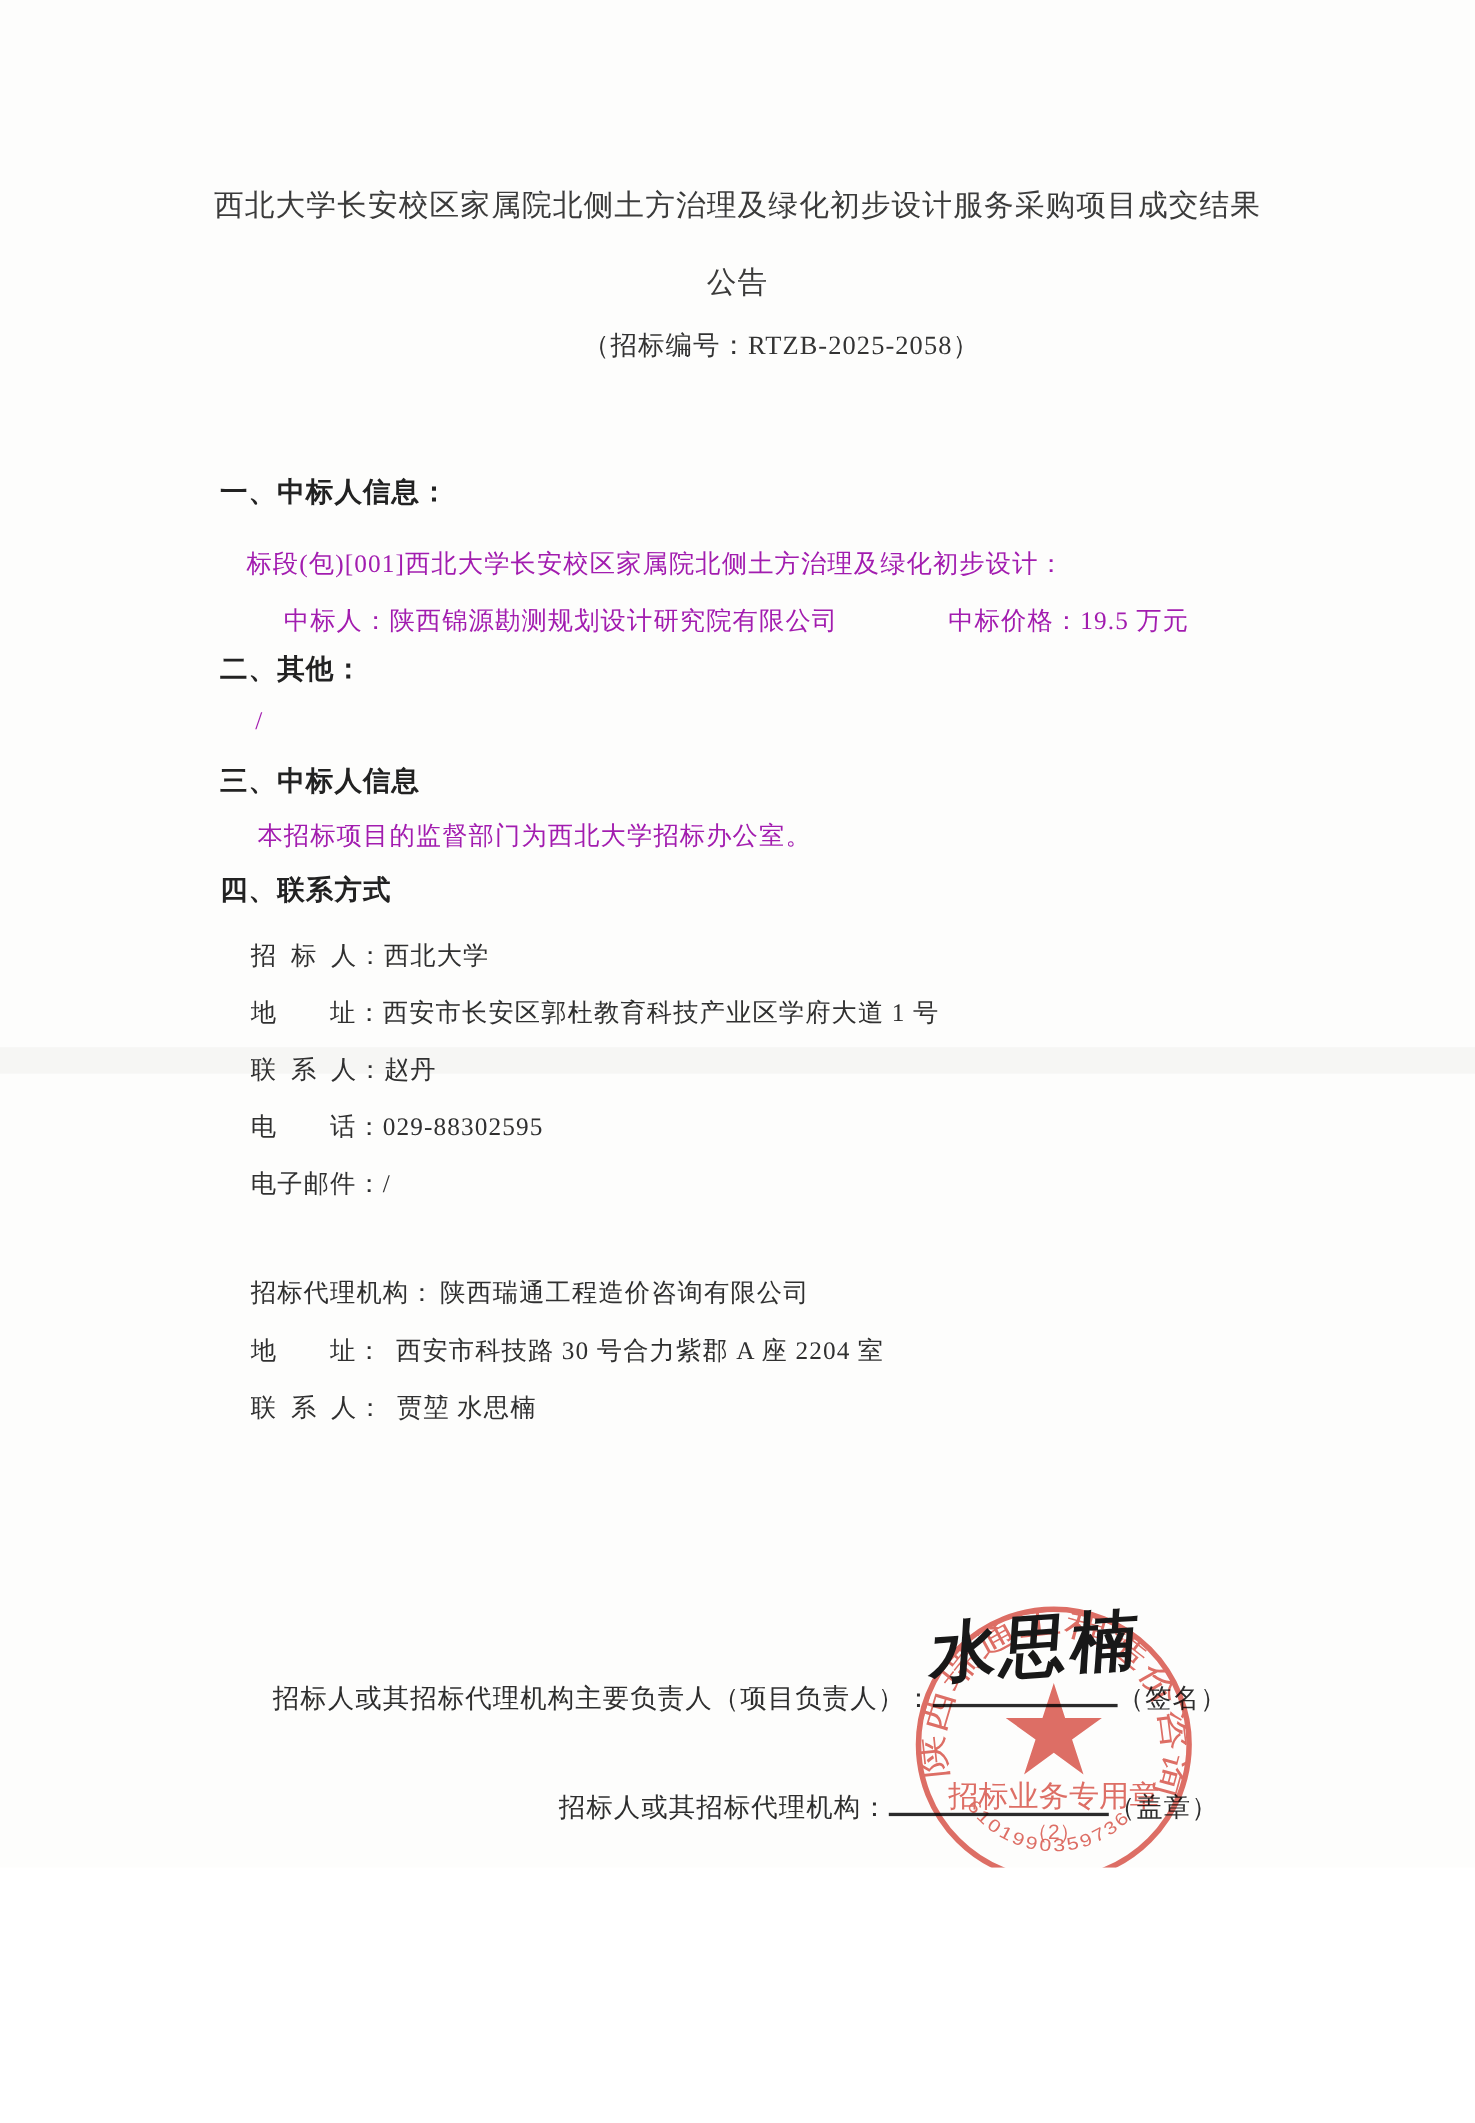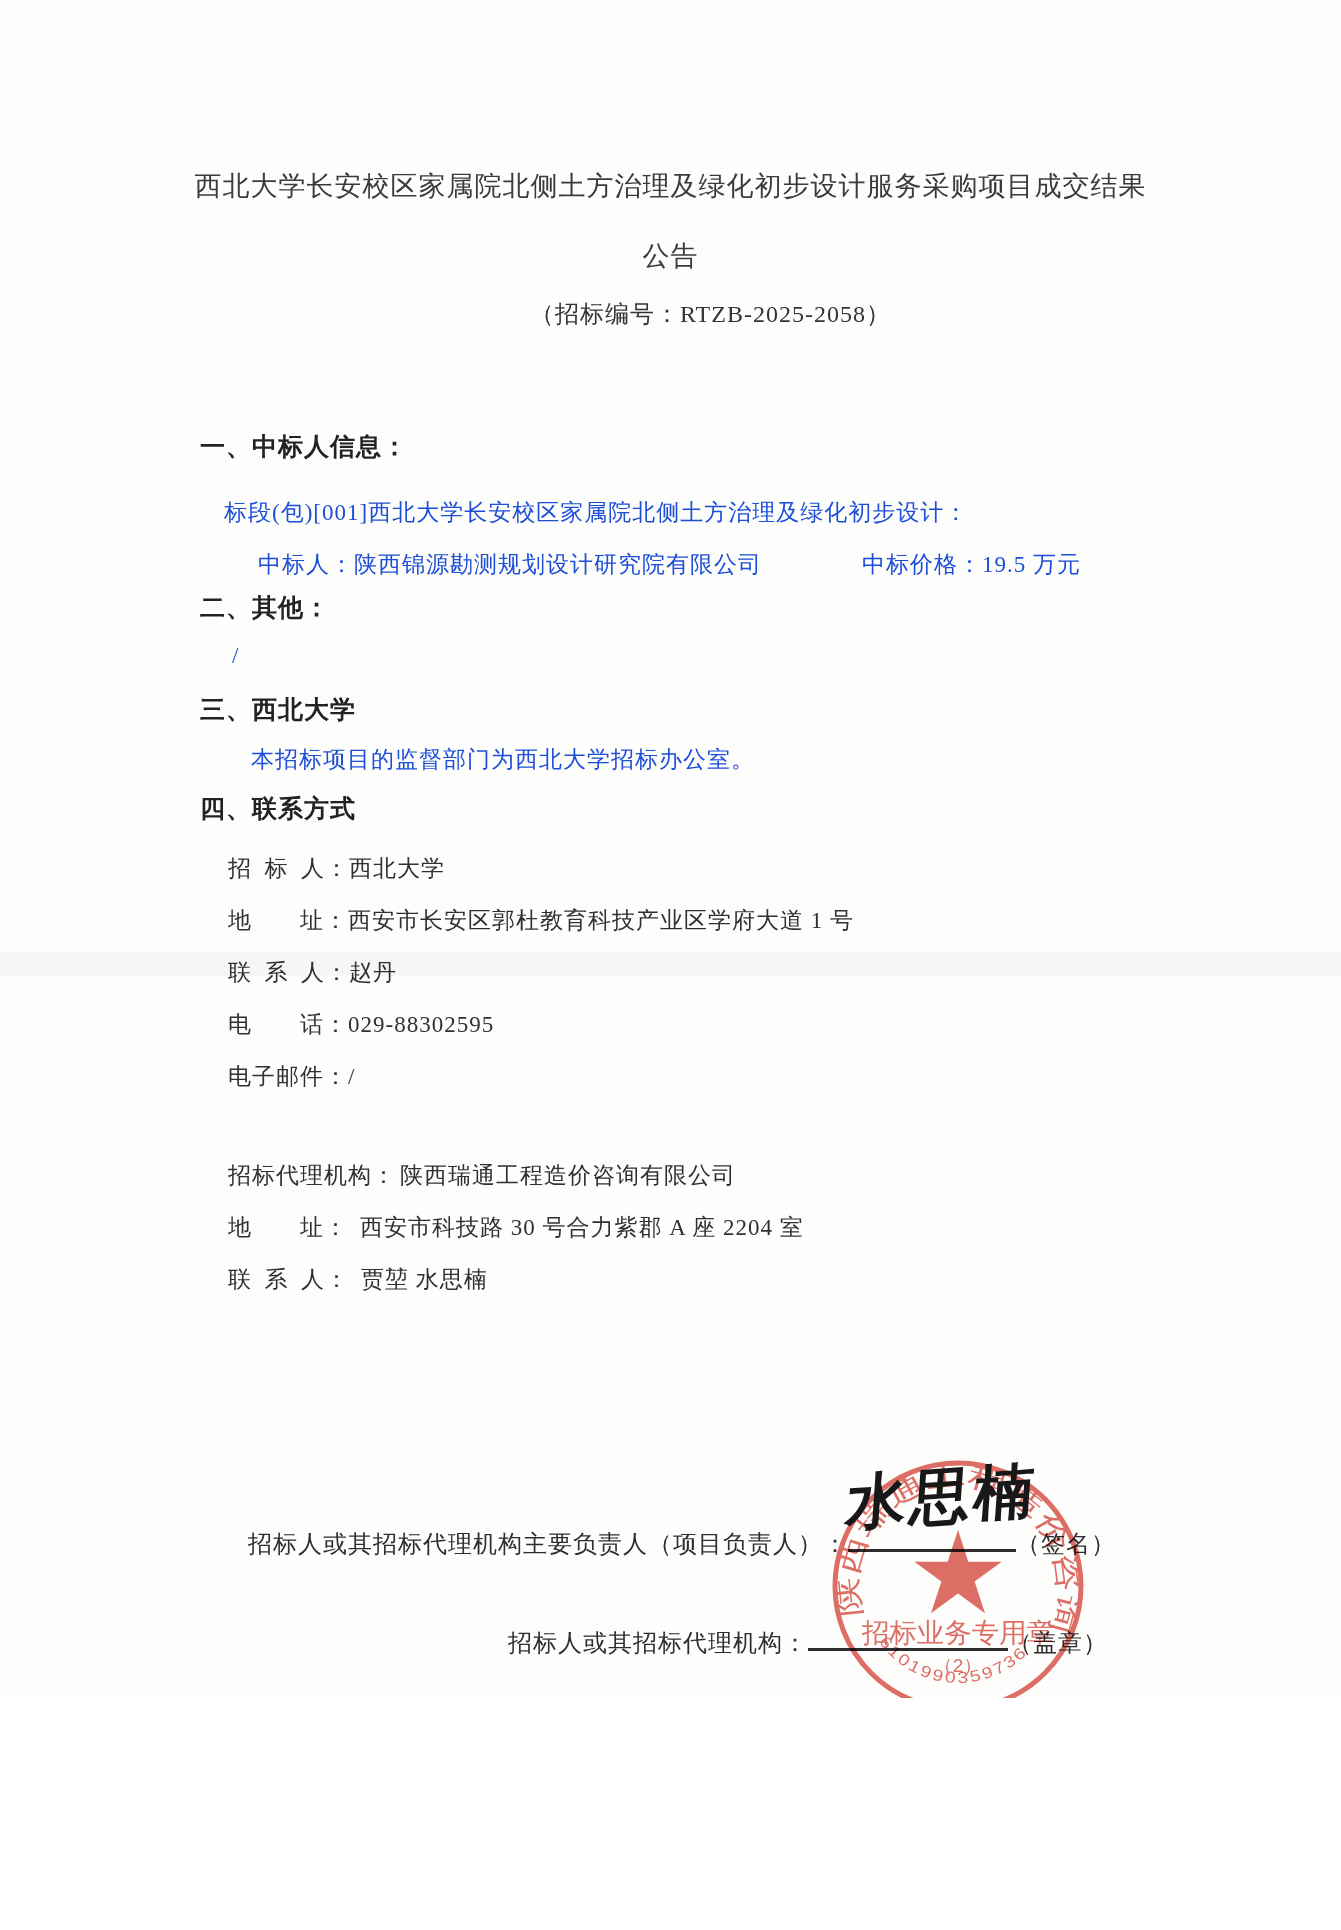--- a/index.html
+++ b/index.html
@@ -4,21 +4,21 @@
 <style>
   html,body{margin:0;padding:0;background:#ffffff;}
   .page{position:relative;width:1341px;height:1698px;background:#fdfdfc;overflow:hidden;
         font-family:"Liberation Serif","DejaVu Serif",serif;color:#2b2b2b;}
   .abs{position:absolute;white-space:nowrap;}
   .center{left:0;width:100%;text-align:center;}
   .title{font-size:27px;letter-spacing:1px;color:#3b3b3b;}
   .tenderno{font-size:24px;letter-spacing:1px;color:#333;margin-left:40px;}
   .h{font-family:"Liberation Sans","DejaVu Sans",sans-serif;font-weight:700;
      font-size:25px;color:#222;letter-spacing:1px;text-align:right;}
-  .b{font-size:23px;letter-spacing:1px;color:#1d4ed8;}
+  .b{font-size:23px;letter-spacing:1px;color:#a21caf;}
   .rows{font-size:23px;letter-spacing:1px;line-height:52px;color:#303030;}
   .crow{height:52px;}
   .agency .cvalue{margin-left:12px;}
   .scanband{left:0;width:100%;height:24px;background:#f6f6f4;}
   .bottombar{left:0;width:100%;height:9px;background:#1f1f1f;}
   .signrow{font-size:24px;letter-spacing:1px;color:#2e2e2e;}
   .blank{display:inline-block;height:30px;border-bottom:3px solid #2b2b2b;
          position:relative;vertical-align:baseline;}
   .blank.sig{width:168px;}
   .blank.seal{width:200px;}
@@ -45,22 +45,22 @@
   <div class="abs b" style="top:549px;left:258px">
     <span>中标人：</span><span>陕西锦源勘测规划设计研究院有限公司</span>
   </div>
   <div class="abs b" style="top:549px;left:862px">
     <span>中标价格：</span><span>19.5 万元</span>
   </div>
 
   <div class="abs h" style="top:591px;left:200px">二、其他：</div>
   <div class="abs b" style="top:643px;left:232px">/</div>
 
-  <div class="abs h" style="top:693px;left:200px">三、西北大学</div>
-  <div class="abs b" style="top:744px;left:251px">本招标项目的监督部门为西北大学招标办公室。</div>
+  <div class="abs h" style="top:693px;left:200px">三、中标人信息</div>
+  <div class="abs b" style="top:744px;left:234px">本招标项目的监督部门为西北大学招标办公室。</div>
 
   <div class="abs h" style="top:792px;left:200px">四、联系方式</div>
 
   <div class="abs rows" style="top:843px;left:228px">
     <div class="crow"><span class="clabel">招 标 人：</span><span class="cvalue">西北大学</span></div>
     <div class="crow"><span class="clabel">地　　址：</span><span class="cvalue">西安市长安区郭杜教育科技产业区学府大道 1 号</span></div>
     <div class="crow"><span class="clabel">联 系 人：</span><span class="cvalue">赵丹</span></div>
     <div class="crow"><span class="clabel">电　　话：</span><span class="cvalue">029-88302595</span></div>
     <div class="crow"><span class="clabel">电子邮件：</span><span class="cvalue">/</span></div>
   </div>

